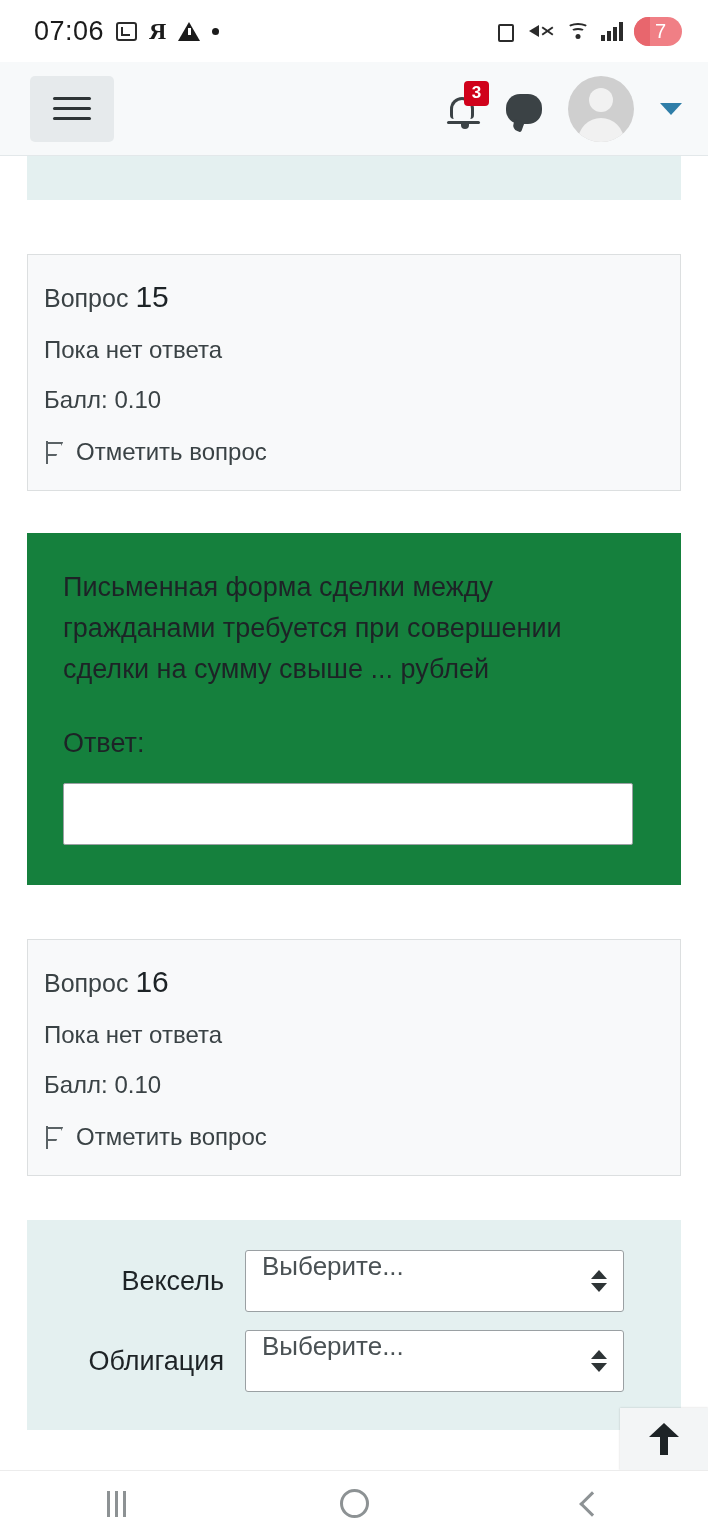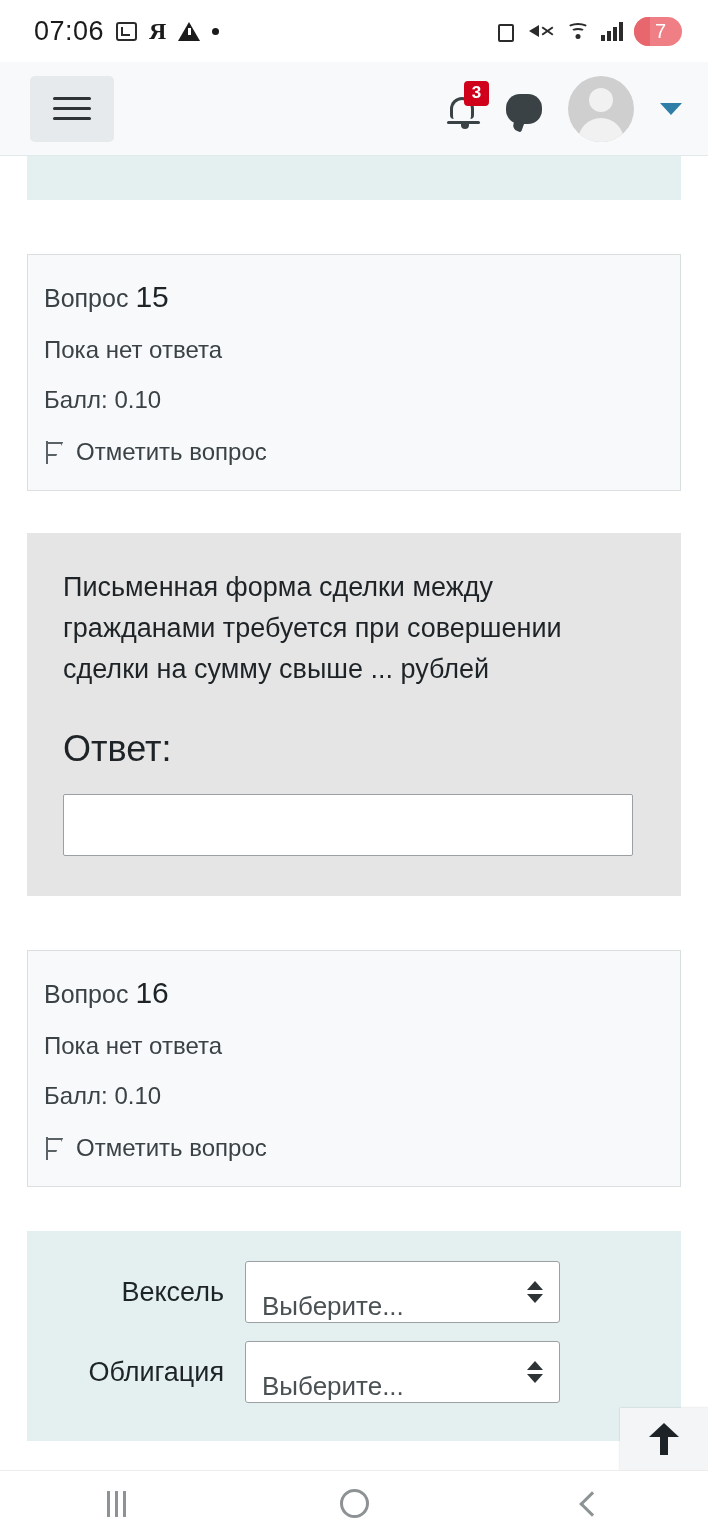--- a/index.html
+++ b/index.html
@@ -363,31 +363,31 @@
     content: "";
     position: absolute;
     left: 4px; top: 2px;
     width: 13px; height: 10px;
     border: 2px solid #5a6265;
     border-left: none;
     clip-path: polygon(0 0, 100% 0, 55% 100%, 0 100%);
   }
 
   .qtext-block {
-    background: #e5e5e5;
+    background: #15803d;
     margin-top: 42px;
     padding: 34px 36px 40px 36px;
   }
   .qtext {
     font-size: 27px;
     line-height: 1.52;
     color: #1d2326;
   }
   .answer-label {
-    font-size: 36px;
+    font-size: 27px;
     color: #1d2326;
     margin-top: 38px;
   }
   .answer-input {
     margin-top: 24px;
     width: 570px;
     height: 62px;
     background: #ffffff;
     border: 1px solid #9aa0a3;
     border-radius: 2px;
@@ -414,27 +414,27 @@
     margin-bottom: 18px;
   }
   .match-term {
     width: 175px;
     text-align: right;
     font-size: 27px;
     color: #1d2326;
     padding-right: 14px;
   }
   .sel {
-    width: 315px;
+    width: 379px;
     height: 62px;
     background: #ffffff;
     border: 1px solid #9aa0a3;
     border-radius: 3px;
     display: flex;
-    align-items: flex-end;
+    align-items: flex-start;
     padding: 0 16px;
     position: relative;
     cursor: pointer;
   }
   .sel span {
     font-size: 26px;
     color: #4a5154;
   }
   .sel .arrows {
     position: absolute;

